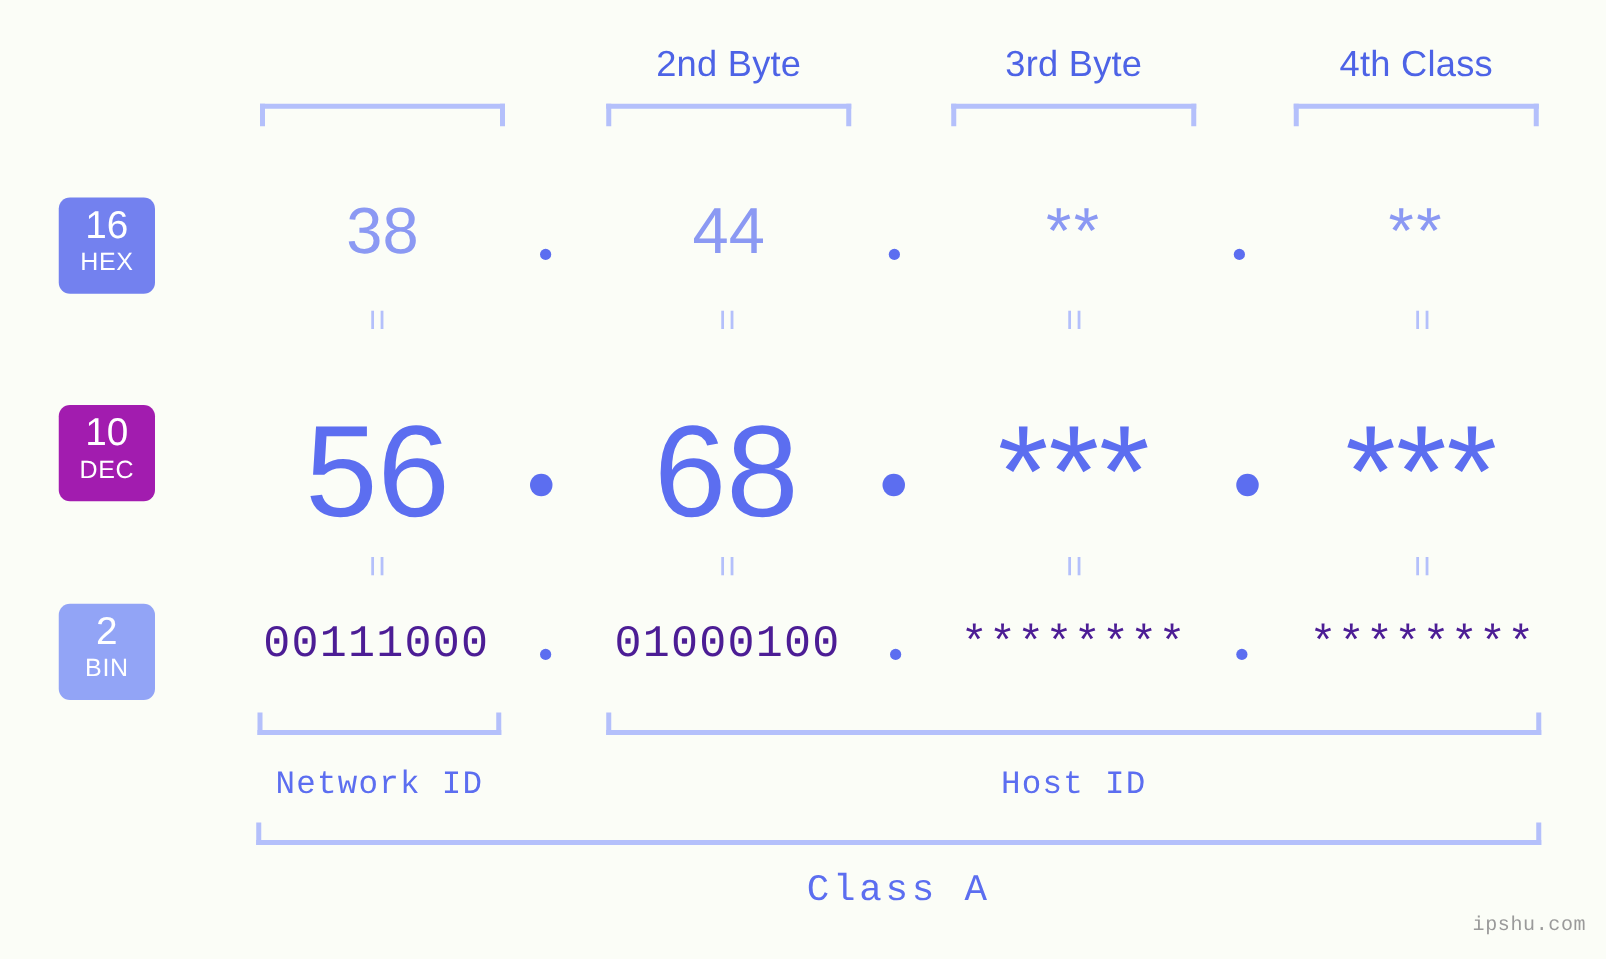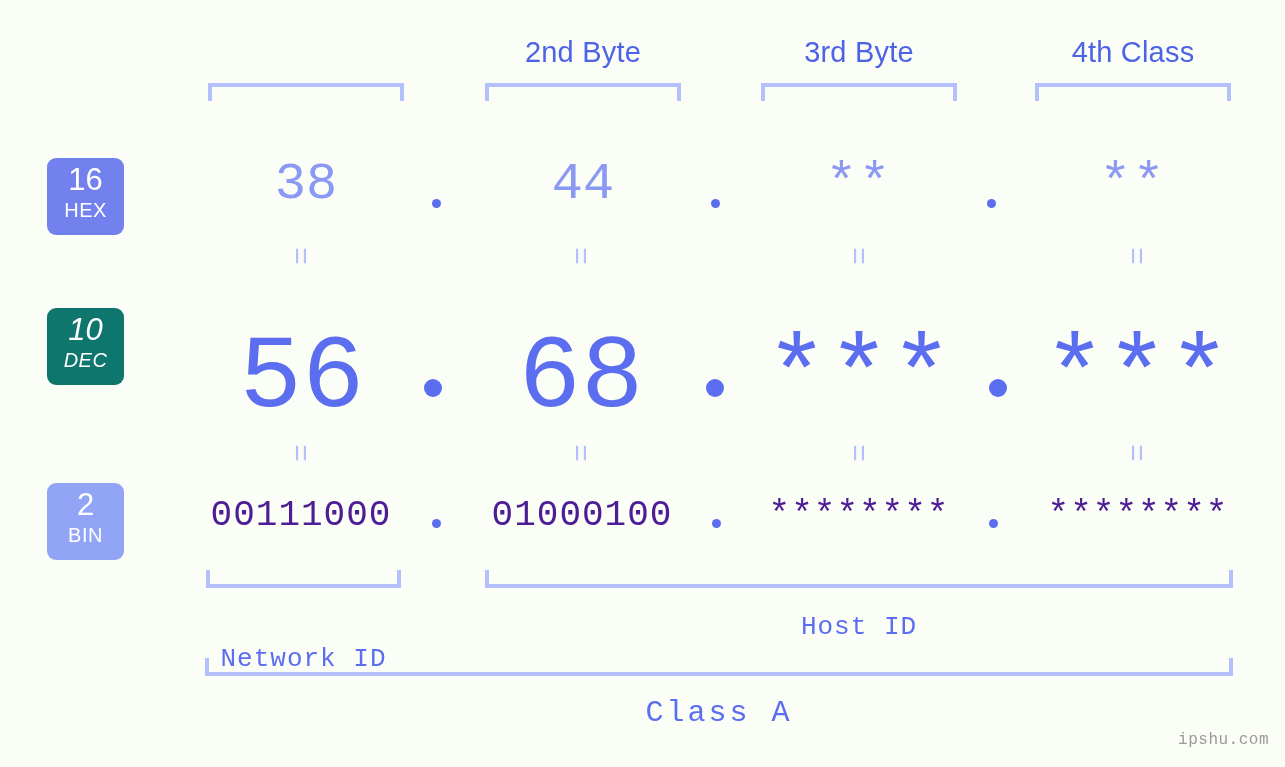--- a/index.html
+++ b/index.html
@@ -75,29 +75,29 @@
     font-weight: 400;
   }
   .badge .nm {
     display: block;
     font-size: 20px;
     line-height: 24px;
     font-weight: 400;
     letter-spacing: 0.5px;
   }
   .badge-hex { top: 158px; background: #7381ef; }
-  .badge-dec { top: 308px; background: #0f766e; font-style: italic; }
+  .badge-dec { top: 324px; background: #a21caf; }
   .badge-bin { top: 483px; background: #92a4f6; }
 
   
   .cell {
     position: absolute;
     text-align: center;
     white-space: nowrap;
-    font-family: Liberation Mono, monospace;
+    font-family: Liberation Sans, sans-serif;
   }
 
   .row-hex .cell {
     top: 150px;
     height: 70px;
     line-height: 70px;
     font-size: 52px;
     color: #8b99f3;
   }
   .row-hex .stars {
@@ -255,21 +255,21 @@
     <div class="cell" style="left:484px;width:196px;">01000100</div>
     <div class="dot dot-bin" style="left:712px;"></div>
     <div class="cell" style="left:761px;width:196px;">********</div>
     <div class="dot dot-bin" style="left:989px;"></div>
     <div class="cell" style="left:1040px;width:196px;">********</div>
   </div>
 
   <div class="bracket-up" style="left:206px;top:570px;width:195px;"></div>
   <div class="bracket-up" style="left:485px;top:570px;width:748px;"></div>
 
-  <div class="id-label" style="left:206px;top:644px;width:195px;">Network ID</div>
+  <div class="id-label" style="left:206px;top:612px;width:195px;">Network ID</div>
   <div class="id-label" style="left:485px;top:612px;width:748px;">Host ID</div>
 
   <div class="bracket-up" style="left:205px;top:658px;width:1028px;"></div>
   <div class="class-label" style="left:205px;top:696px;width:1028px;">Class A</div>
 
   <div class="watermark">ipshu.com</div>
 
 </div>
 
 </body></html>

